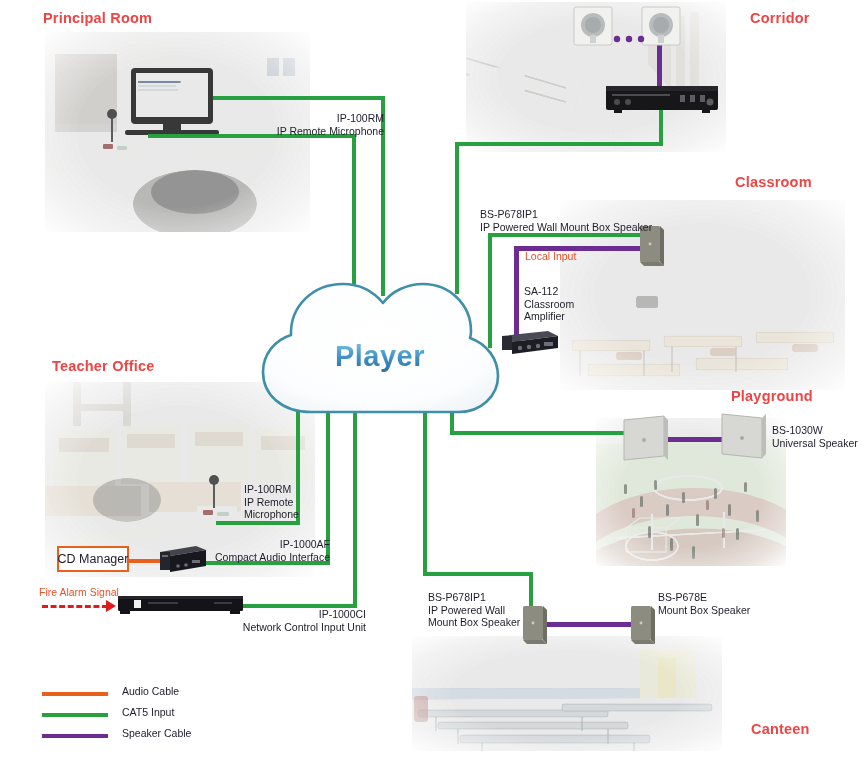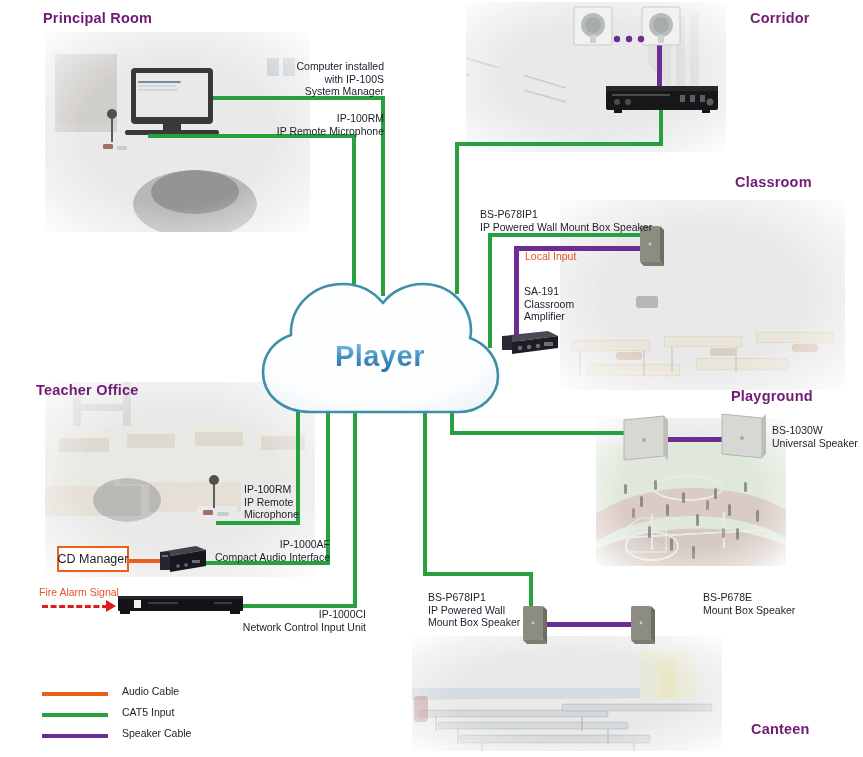--- a/index.html
+++ b/index.html
@@ -17,21 +17,21 @@
     position: absolute; left: 0; top: 0;
     width: 863px; height: 757px;
   }
 
   
   .zone-title {
     position: absolute;
     font-family: "Liberation Sans", sans-serif;
     font-size: 14.5px;
     font-weight: bold;
-    color: #701a75;
+    color: #ef4444;
     letter-spacing: 0.2px;
     white-space: nowrap;
   }
 
   
   .label {
     position: absolute;
     font-family: "Liberation Sans", sans-serif;
     font-size: 10.5px;
     line-height: 12.5px;
@@ -572,40 +572,37 @@
     </svg>
     <div class="cloud-text">Player</div>
   </div>
 
   <div class="zone-title" style="left:43px; top:10px;">Principal Room</div>
 
   <div class="zone-title" style="left:750px; top:10px;">Corridor</div>
 
   <div class="zone-title" style="left:735px; top:174px;">Classroom</div>
 
-  <div class="zone-title" style="left:36px; top:358px;margin-top:24px;">Teacher Office</div>
+  <div class="zone-title" style="left:52px; top:358px;">Teacher Office</div>
 
   <div class="zone-title" style="left:731px; top:388px;">Playground</div>
 
   <div class="zone-title" style="left:751px; top:721px;">Canteen</div>
 
-  <div class="label right" style="left:238px; top:60px; width:146px;">Computer installed
-with IP-100S
-System Manager</div>
 
   <div class="label right" style="left:228px; top:112px; width:156px;">IP-100RM
 IP Remote Microphone</div>
 
 
   <div class="label" style="left:480px; top:208px; width:210px;">BS-P678IP1
 IP Powered Wall Mount Box Speaker</div>
 
   <div class="label accent" style="left:525px; top:250px; width:90px;">Local Input</div>
 
-  <div class="label" style="left:524px; top:285px; width:80px;">SA-191
+  <div class="label" style="left:524px; top:285px; width:80px;">SA-112
 Classroom
 Amplifier</div>
 
 
   <div class="label" style="left:772px; top:424px; width:100px;">BS-1030W
 Universal Speaker</div>
 
   <div class="label" style="left:244px; top:483px; width:90px;">IP-100RM
 IP Remote
 Microphone</div>
@@ -615,21 +612,21 @@
 
   <div class="label accent" style="left:39px; top:586px; width:110px;">Fire Alarm Signal</div>
 
   <div class="label right" style="left:208px; top:608px; width:158px;">IP-1000CI
 Network Control Input Unit</div>
 
   <div class="label" style="left:428px; top:591px; width:104px;">BS-P678IP1
 IP Powered Wall
 Mount Box Speaker</div>
 
-  <div class="label" style="left:658px; top:591px; width:120px;margin-left:45px;">BS-P678E
+  <div class="label" style="left:658px; top:591px; width:120px;">BS-P678E
 Mount Box Speaker</div>
 
   <div id="legend">
     <div class="leg-row">
       <span class="leg-swatch" style="background:#e8601c;"></span>
       <span class="leg-text">Audio Cable</span>
     </div>
     <div class="leg-row">
       <span class="leg-swatch" style="background:#27a13f;"></span>
       <span class="leg-text">CAT5 Input</span>

